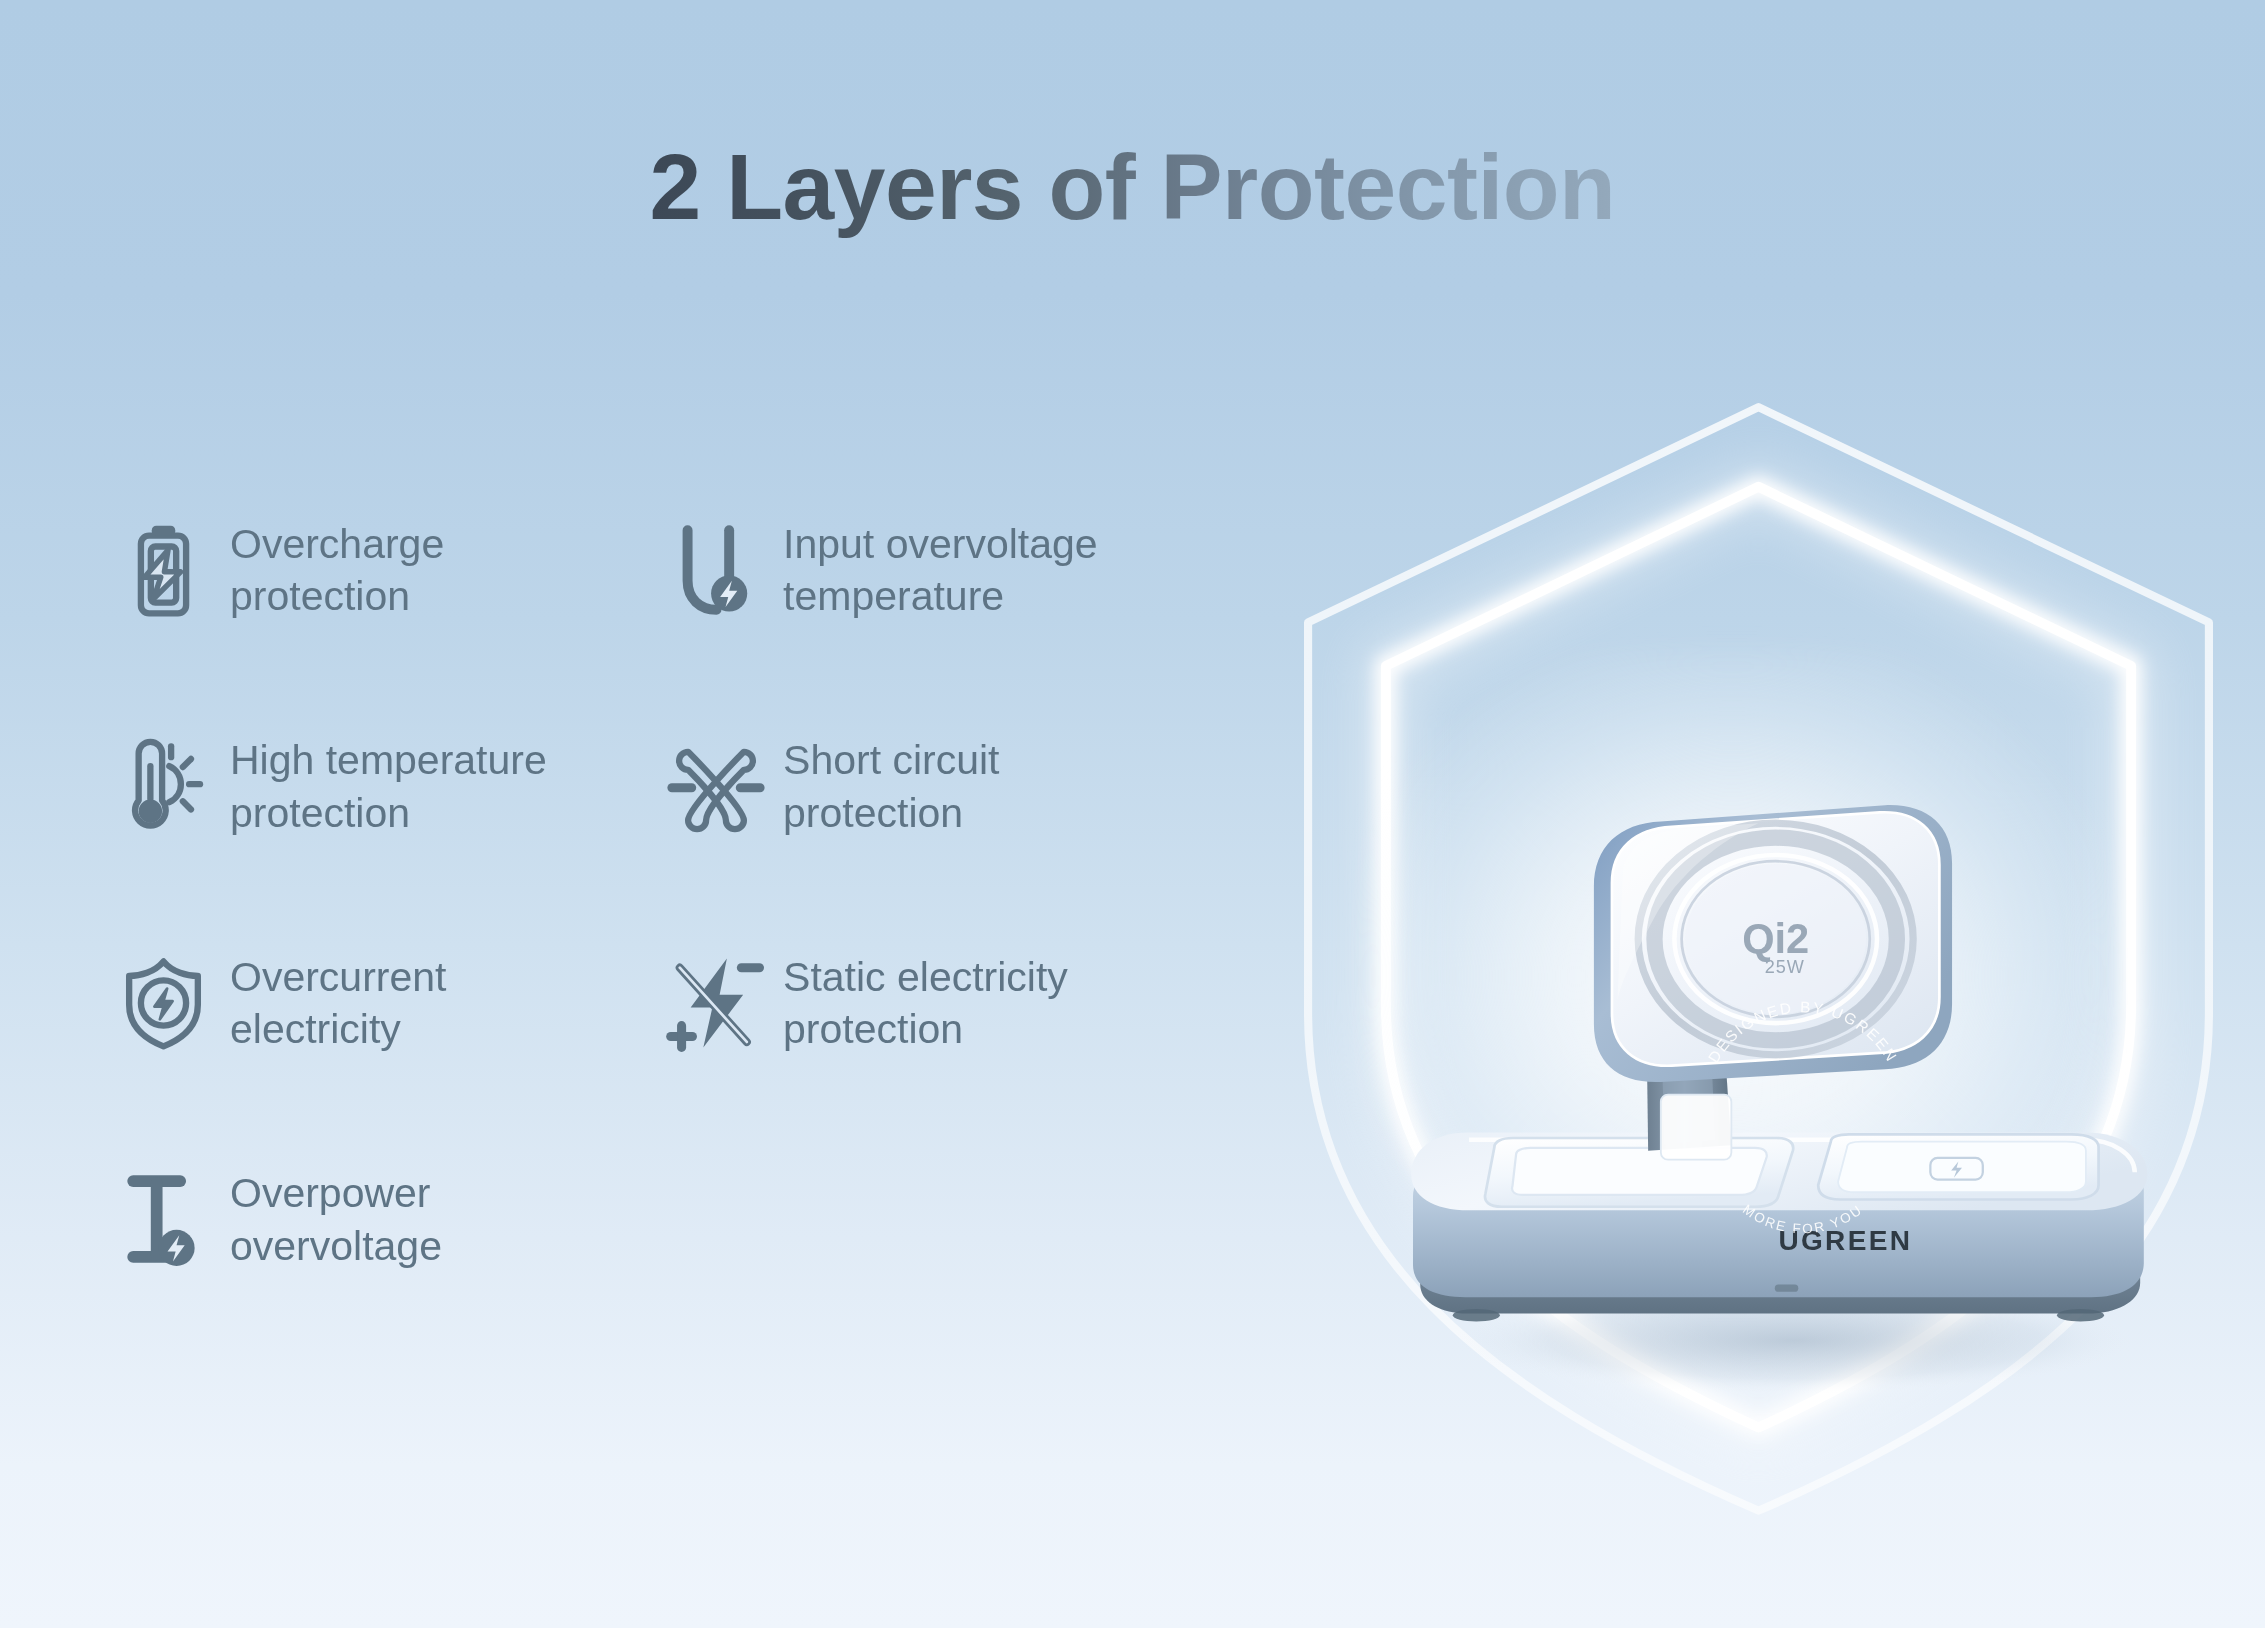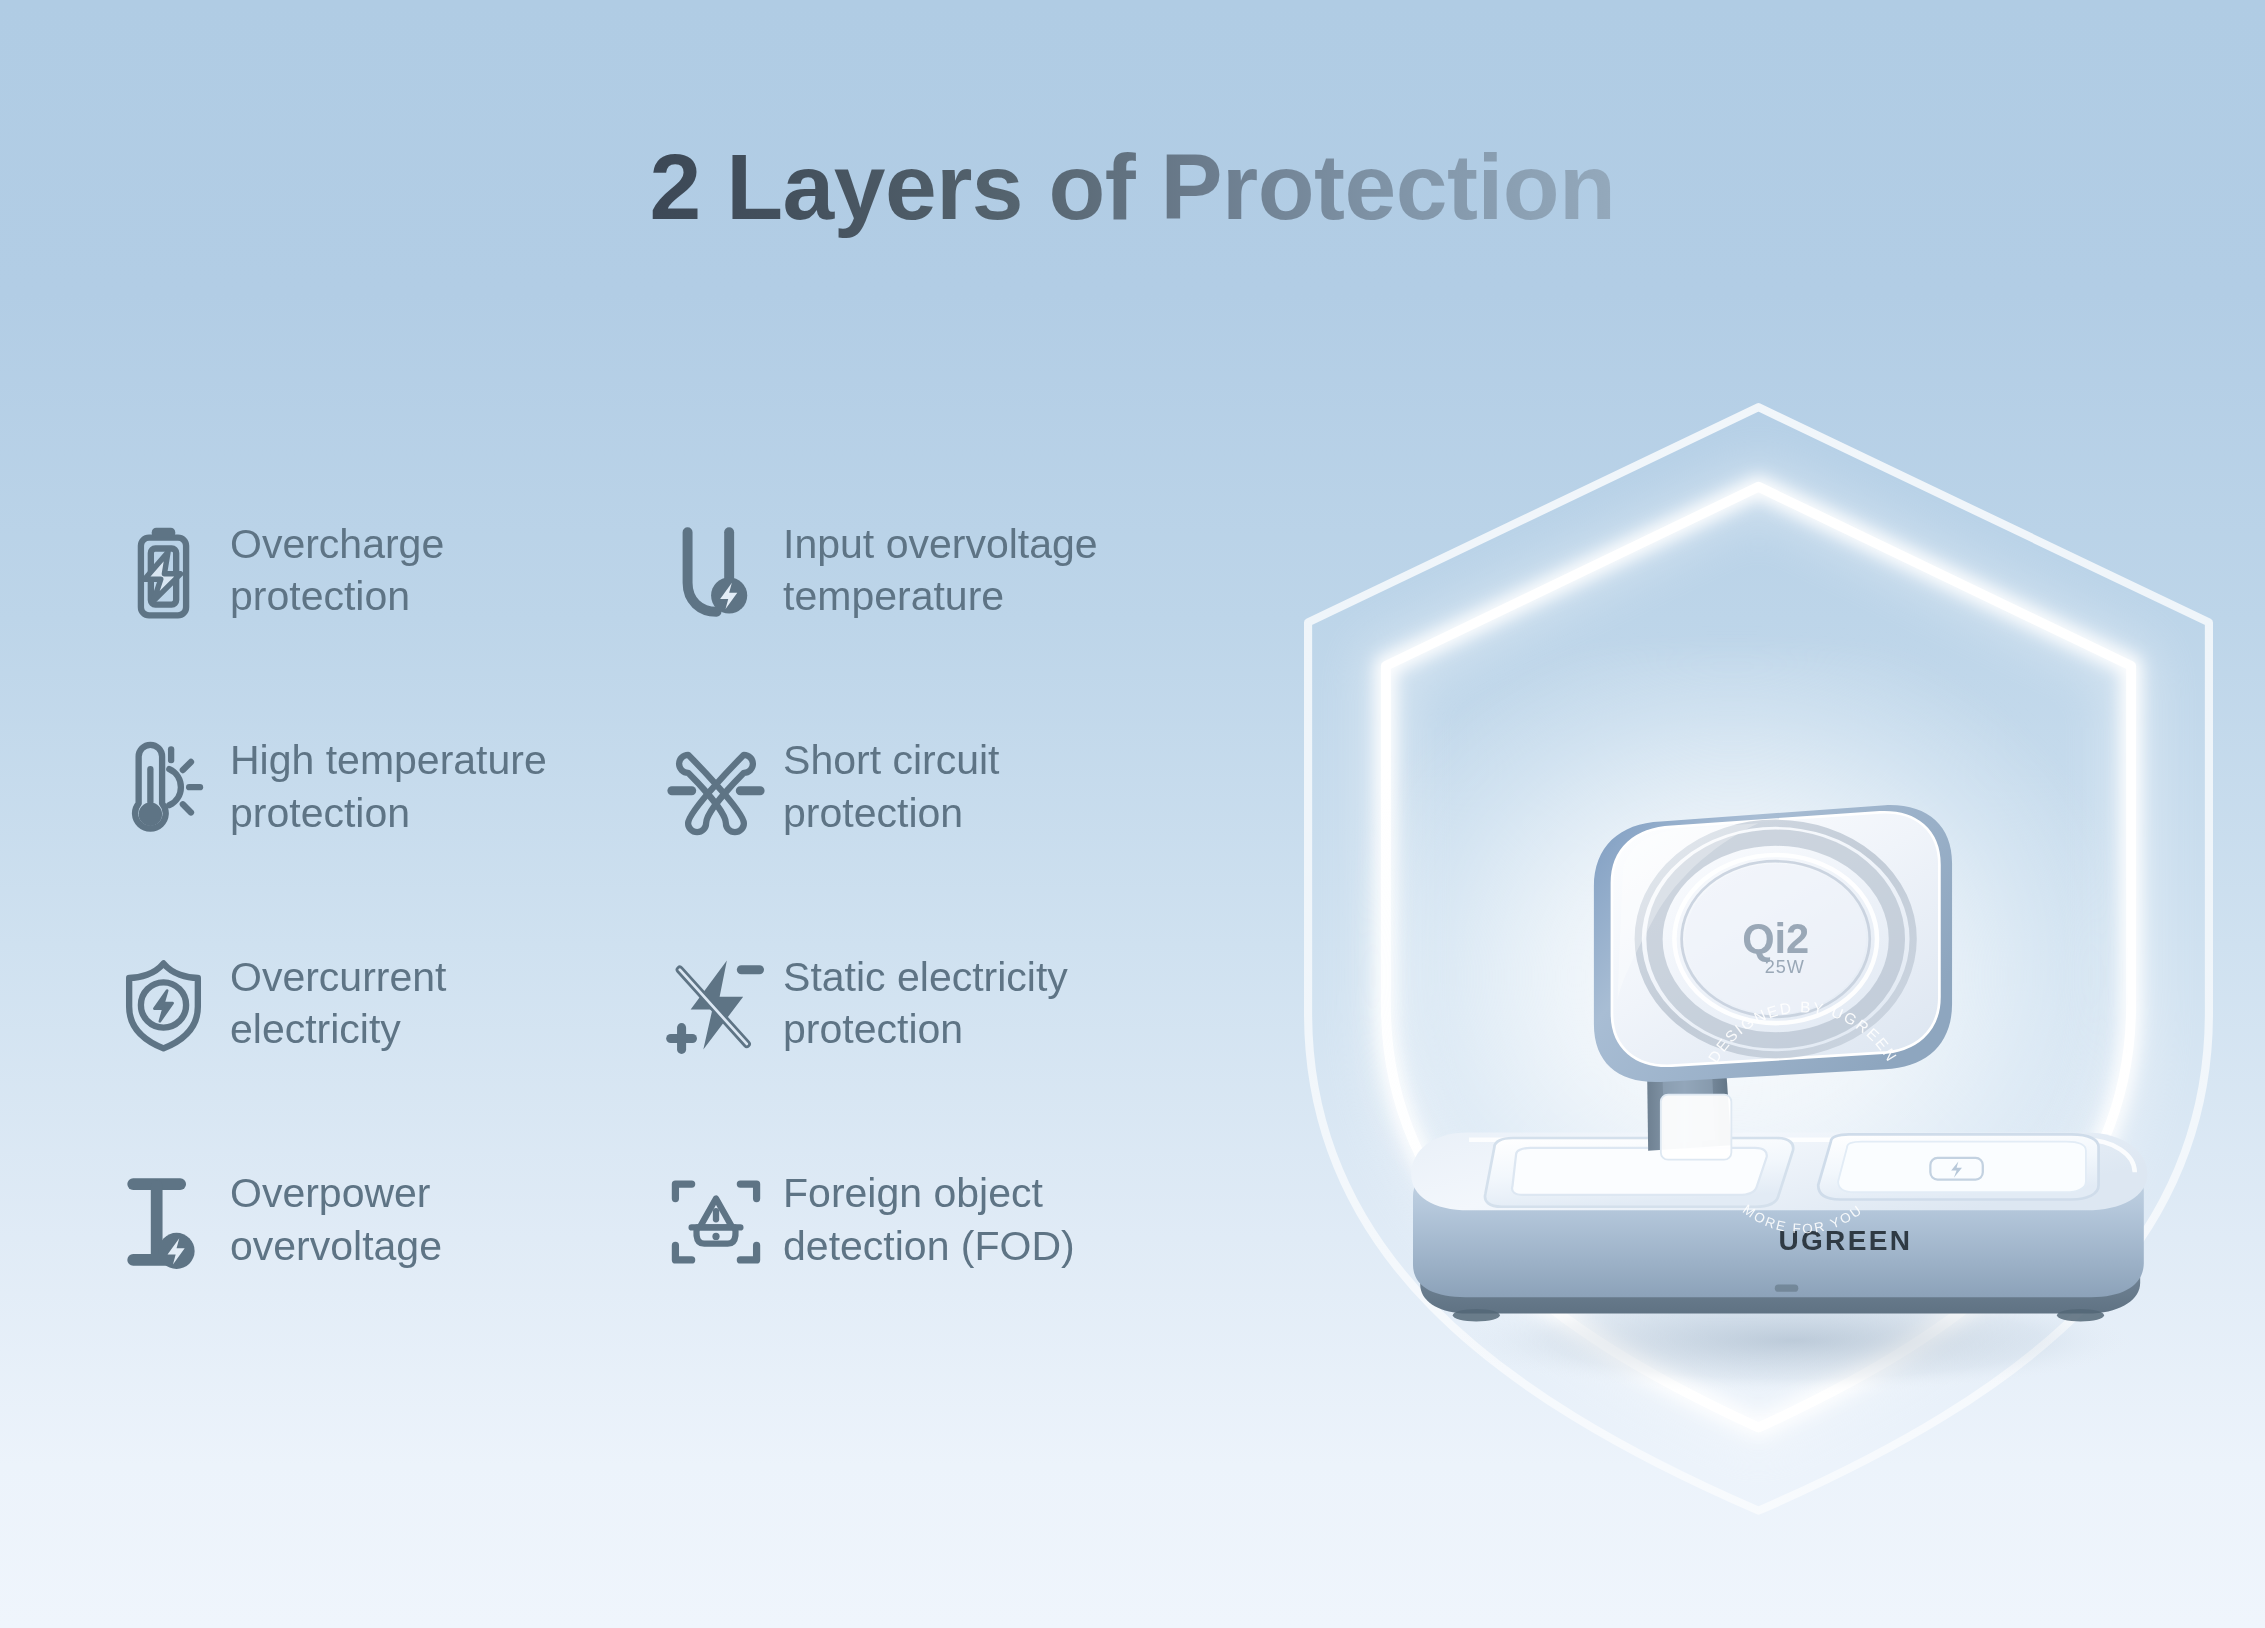--- a/index.html
+++ b/index.html
@@ -41,21 +41,21 @@
   }
 
   
   .features {
     position:absolute;
     left:116px; top:514px;
     width:1176px;
   }
   .frow { display:flex; }
   .frow + .frow { margin-top:108px; }
-  .fcell { display:flex; align-items:flex-end; }
+  .fcell { display:flex; align-items:flex-start; }
   .fcell.col1 { width:554px; }
   .fcell.col2 { width:624px; }
   .ficon {
     width:94px; height:101px;
     flex:0 0 94px;
     display:flex; align-items:center; justify-content:center;
     margin-top:5.4px;
   }
   .ficon svg { display:block; overflow:visible; }
   .flabel {
@@ -211,41 +211,20 @@
             <path d="M36 12 L36 92"></path>
           </g>
           <circle cx="58" cy="84" r="20" fill="#5e7485"></circle>
           <path d="M61 70 L48 88 L57 88 L54 99 L67 81 L58 81 Z" fill="#e3edf7"></path>
         </svg>
       </div>
       <div class="flabel">Overpower
 overvoltage</div>
     </div>
 
-    <div class="fcell col2">
-      <div class="ficon">
-        <svg width="92" height="94" viewBox="0 0 102 104">
-          <g fill="none" stroke="#5e7485" stroke-width="8" stroke-linecap="round" stroke-linejoin="round">
-            <path d="M6 26 V10 H24"></path>
-            <path d="M78 10 H96 V26"></path>
-            <path d="M96 78 V94 H78"></path>
-            <path d="M24 94 H6 V78"></path>
-          </g>
-          <g fill="none" stroke="#5e7485" stroke-width="7" stroke-linecap="round" stroke-linejoin="round">
-            <path d="M51 26 L33 58 H69 Z"></path>
-            <path d="M51 40 V49"></path>
-            <path d="M24 58 H78"></path>
-            <path d="M30 58 C30 58 26 76 38 76 H64 C76 76 72 58 72 58"></path>
-          </g>
-          <circle cx="51" cy="68" r="4" fill="#5e7485"></circle>
-        </svg>
-      </div>
-      <div class="flabel">Foreign object
-detection (FOD)</div>
-    </div>
   </div>
 </div>
 
 <div class="product-area">
 
   <svg width="1013" height="1194" viewBox="0 0 1120 1320" style="position:absolute;left:0;top:0;">
     <defs>
       <linearGradient id="shOuter" x1="0" y1="0" x2="0" y2="1">
         <stop offset="0%" stop-color="#ffffff" stop-opacity="0.95"></stop>
         <stop offset="45%" stop-color="#ffffff" stop-opacity="0.82"></stop>

